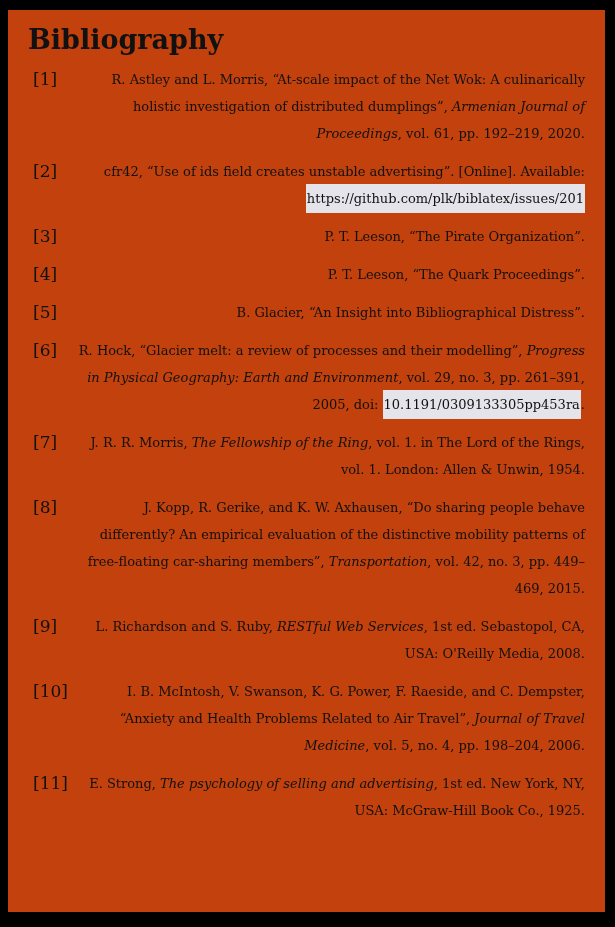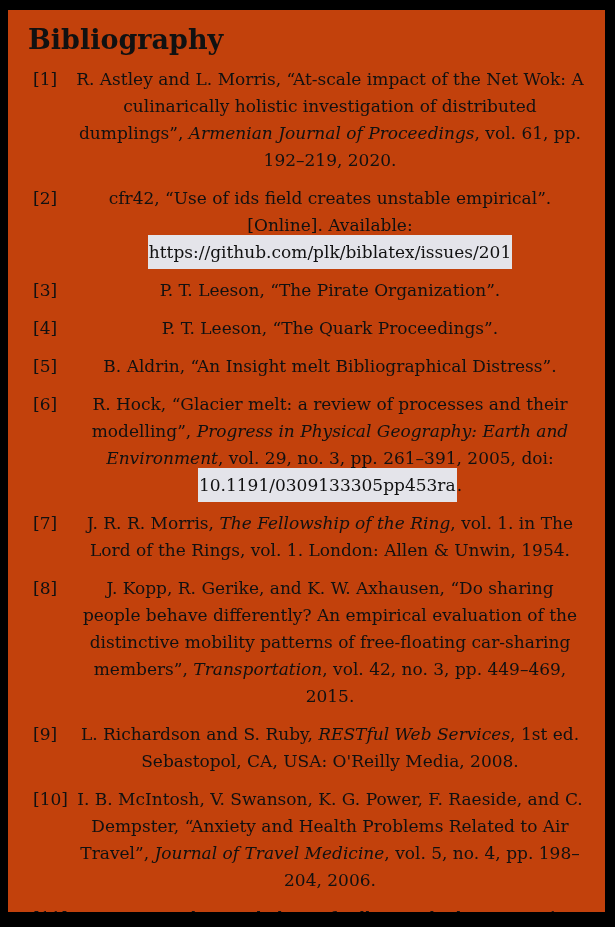--- a/index.html
+++ b/index.html
@@ -43,24 +43,24 @@
   }
   .ref-label {
     flex: 0 0 42px;
     font-size: 17px;
     line-height: 27px;
     color: #111111;
   }
   .ref-text {
     margin: 0;
     width: 510px;
-    font-size: 17px;
+    font-size: 13px;
     line-height: 27px;
     color: #111111;
-    text-align: center;
+    text-align: right;
   }
   .seg-roman { font-style: normal; }
   .seg-italic { font-style: italic; }
   .seg-link {
     font-style: normal;
     background: var(--link-highlight, #e4e4ea);
     padding: 7px 1px;
   }
 </style>
 </head>
@@ -68,33 +68,33 @@
 
 <div class="page" style="background: #c2410c;">
   <h1 class="page-title">Bibliography</h1>
   <div class="reflist">
       <div class="ref">
         <span class="ref-label">[1]</span>
         <p class="ref-text"><span class="seg-roman">R. Astley and L. Morris, “At-scale impact of the Net Wok: A culinarically holistic investigation of distributed dumplings”, </span><span class="seg-italic">Armenian Journal of Proceedings</span><span class="seg-roman">, vol. 61, pp. 192–219, 2020.</span></p>
       </div>
       <div class="ref">
         <span class="ref-label">[2]</span>
-        <p class="ref-text"><span class="seg-roman">cfr42, “Use of ids field creates unstable empirical”. [Online]. Available: </span><span class="seg-link">https://github.com/plk/biblatex/issues/201</span></p>
+        <p class="ref-text"><span class="seg-roman">cfr42, “Use of ids field creates unstable advertising”. [Online]. Available: </span><span class="seg-link">https://github.com/plk/biblatex/issues/201</span></p>
       </div>
       <div class="ref">
         <span class="ref-label">[3]</span>
         <p class="ref-text"><span class="seg-roman">P. T. Leeson, “The Pirate Organization”.</span></p>
       </div>
       <div class="ref">
         <span class="ref-label">[4]</span>
         <p class="ref-text"><span class="seg-roman">P. T. Leeson, “The Quark Proceedings”.</span></p>
       </div>
       <div class="ref">
         <span class="ref-label">[5]</span>
-        <p class="ref-text"><span class="seg-roman">B. Aldrin, “An Insight melt Bibliographical Distress”.</span></p>
+        <p class="ref-text"><span class="seg-roman">B. Glacier, “An Insight into Bibliographical Distress”.</span></p>
       </div>
       <div class="ref">
         <span class="ref-label">[6]</span>
         <p class="ref-text"><span class="seg-roman">R. Hock, “Glacier melt: a review of processes and their modelling”, </span><span class="seg-italic">Progress in Physical Geography: Earth and Environment</span><span class="seg-roman">, vol. 29, no. 3, pp. 261–391, 2005, doi: </span><span class="seg-link">10.1191/0309133305pp453ra</span><span class="seg-roman">.</span></p>
       </div>
       <div class="ref">
         <span class="ref-label">[7]</span>
         <p class="ref-text"><span class="seg-roman">J. R. R. Morris, </span><span class="seg-italic">The Fellowship of the Ring</span><span class="seg-roman">, vol. 1. in The Lord of the Rings, vol. 1. London: Allen &amp; Unwin, 1954.</span></p>
       </div>
       <div class="ref">

